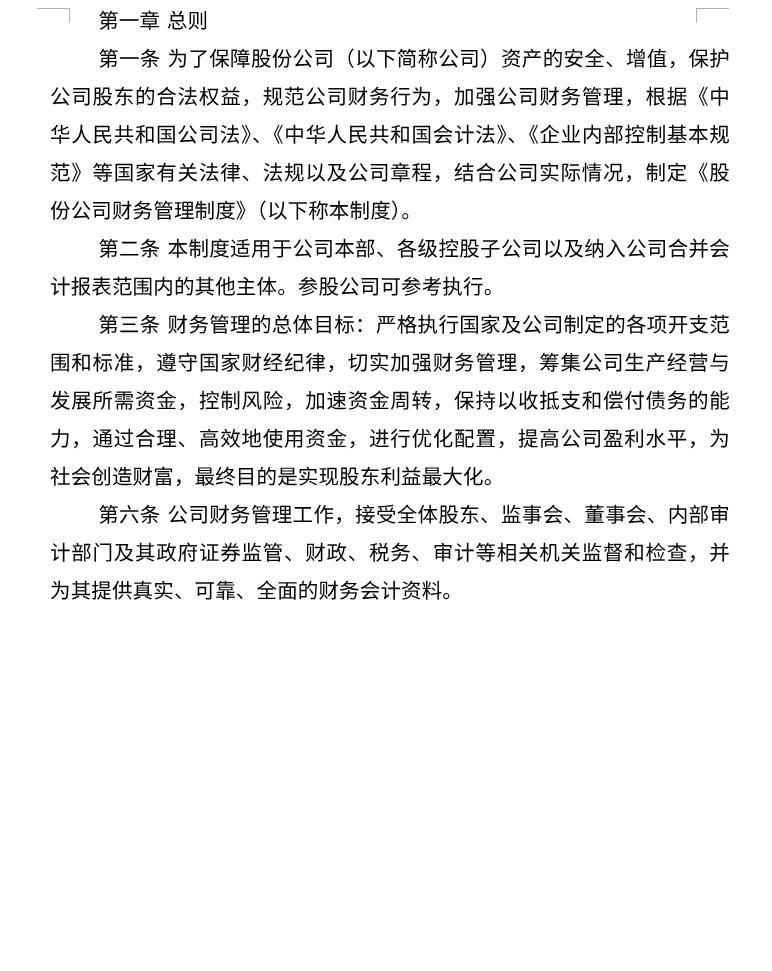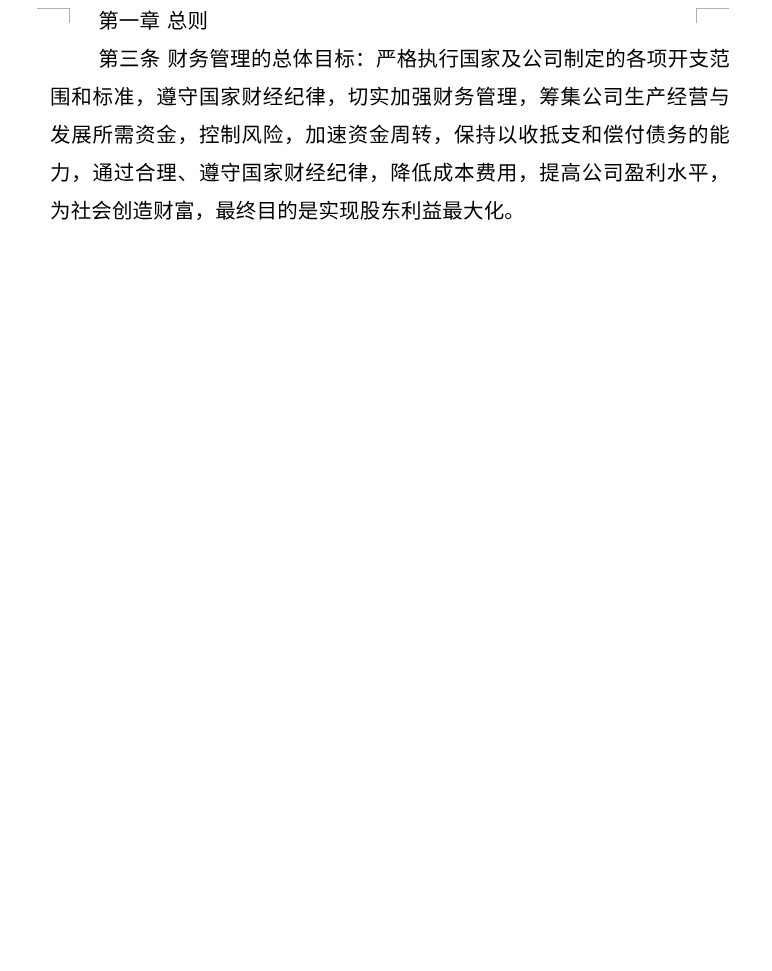--- a/index.html
+++ b/index.html
@@ -63,21 +63,24 @@
 
 <div id="page">
 
   <div class="margin-mark left"></div>
   <div class="margin-mark right"></div>
 
   <div id="doc-body">
 
     <p class="para heading">第一章  总则</p>
 
+    <p class="para indent">第一条  为了保障股份公司（以下简称公司）资产的安全、增值，保护公司股东的合法权益，规范公司财务行为，加强公司财务管理，根据《中华人民共和国公司法》、《中华人民共和国会计法》、《企业内部控制基本规范》等国家有关法律、法规以及公司章程，结合公司实际情况，制定《股份公司财务管理制度》（以下称本制度）。</p>
 
+    <p class="para indent">第二条  本制度适用于公司本部、各级控股子公司以及纳入公司合并会计报表范围内的其他主体。参股公司可参考执行。</p>
 
-    <p class="para indent">第三条  财务管理的总体目标：严格执行国家及公司制定的各项开支范围和标准，遵守国家财经纪律，切实加强财务管理，筹集公司生产经营与发展所需资金，控制风险，加速资金周转，保持以收抵支和偿付债务的能力，通过合理、遵守国家财经纪律，降低成本费用，提高公司盈利水平，为社会创造财富，最终目的是实现股东利益最大化。</p>
+    <p class="para indent">第三条  财务管理的总体目标：严格执行国家及公司制定的各项开支范围和标准，遵守国家财经纪律，切实加强财务管理，筹集公司生产经营与发展所需资金，控制风险，加速资金周转，保持以收抵支和偿付债务的能力，通过合理、高效地使用资金，进行优化配置，提高公司盈利水平，为社会创造财富，最终目的是实现股东利益最大化。</p>
 
 
 
+    <p class="para indent">第六条  公司财务管理工作，接受全体股东、监事会、董事会、内部审计部门及其政府证券监管、财政、税务、审计等相关机关监督和检查，并为其提供真实、可靠、全面的财务会计资料。</p>
 
   </div>
 </div>
 
 </body></html>

